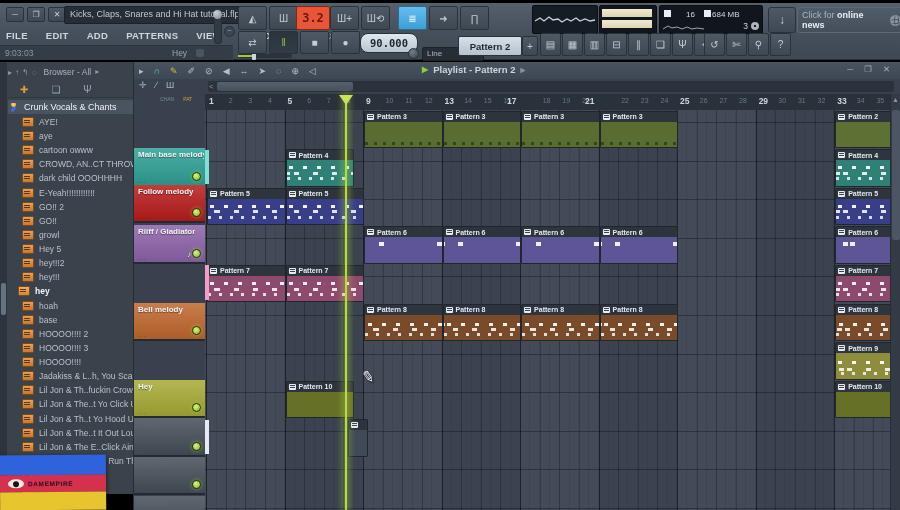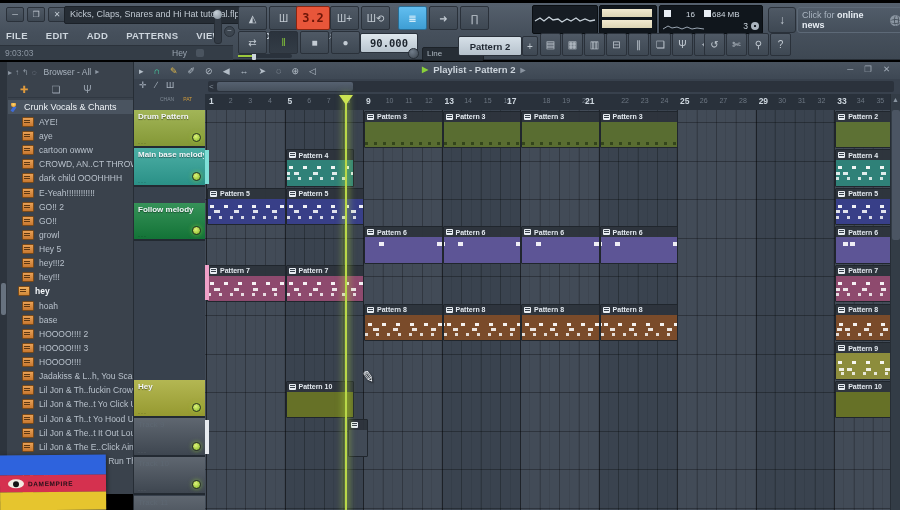--- a/index.html
+++ b/index.html
@@ -27,21 +27,21 @@
     color:#c4ccd4;cursor:pointer;}
   .tbtn .g{pointer-events:none;}
   .tbtn.active{background:linear-gradient(#62bef0,#3e9ed4);color:#f2fafe;border-color:#2a6d94;}
   .iconrow{position:absolute;display:flex;gap:2px;}
   .iconrow .tbtn{width:27px;height:22px;font-size:10px;}
   .row2 .tbtn{height:21px;}
   .lcd-orange{position:absolute;left:296px;top:6px;width:32px;height:22px;background:#e8563a;
     border:1px solid #8a2510;border-radius:2px;color:#6e1608;font-weight:bold;
     font-family:"DejaVu Sans Mono",monospace;font-size:12px;display:flex;align-items:center;justify-content:center;}
   .lcd-bpm{position:absolute;left:360px;top:33px;width:56px;height:18px;background:linear-gradient(#dfe8ee,#b9c5cf);
-    border:1px solid #2a323c;border-radius:2px;color:#1d252e;font-weight:bold;
+    border:1px solid #2a323c;border-radius:8px;color:#1d252e;font-weight:bold;
     font-family:"DejaVu Sans Mono",monospace;font-size:10.5px;display:flex;align-items:center;justify-content:center;}
   .tbtn.pressed{background:linear-gradient(#2b333d,#333c46);}
   .linesel{position:absolute;left:422px;top:47px;width:52px;height:12px;background:#262d35;
     border:1px solid #1c2228;border-radius:2px;color:#aeb8c2;font-size:8px;line-height:11px;padding:0 4px;
     display:flex;justify-content:space-between;cursor:pointer;}
   .knob{position:absolute;left:408px;top:48px;width:9px;height:9px;border-radius:50%;
     background:radial-gradient(circle at 35% 30%,#717d8a,#3c454f);border:1px solid #272e36;}
   .vslider{position:absolute;left:214px;top:8px;width:6px;height:34px;background:#323a44;border-radius:3px;border:1px solid #272e36;}
   .vslider .kn{position:absolute;left:-2px;top:1px;width:9px;height:9px;border-radius:50%;
     background:radial-gradient(circle at 35% 30%,#c7d0d8,#7c8792);}
@@ -530,35 +530,42 @@
       </div>
     <div class="hsb">
       <span class="arrow">&lt;</span>
       <span class="handle"></span>
     </div>
     <div class="minilabels">
         <span>CHAN</span>
         <span>PAT</span>
       </div>
     <div class="theads">
-        <div class="thead" style="top: 0px; height: 36.6px; background: rgb(147, 169, 60);">
-          <span class="ov"></span>
-          <span class="nm">Drum Pattern</span>
-          <span class="dots">...</span>
-          <span class="led"></span>
-        </div>
         <div class="thead" style="top: 38.6px; height: 36.6px; background: rgb(47, 161, 150);">
           <span class="ov"></span>
           <span class="nm">Main base melody</span>
           <span class="dots">...</span>
           <span class="led"></span>
         </div>
-        <div class="thead" style="top: 93px; height: 36.6px; background: #15803d;">
+        <div class="thead" style="top: 75px; height: 36.6px; background: #b91c1c;">
           <span class="ov"></span>
           <span class="nm">Follow melody</span>
+          <span class="dots">...</span>
+          <span class="led"></span>
+        </div>
+        <div class="thead" style="top: 115.8px; height: 36.6px; background: rgb(141, 99, 169);">
+          <span class="ov"></span>
+          <span class="nm">Riiff / Gladiator</span>
+          <span class="dots">...</span>
+          <span class="noteico">♪</span>
+          <span class="led"></span>
+        </div>
+        <div class="thead" style="top: 193px; height: 36.6px; background: rgb(192, 104, 46);">
+          <span class="ov"></span>
+          <span class="nm">Bell melody</span>
           <span class="dots">...</span>
           <span class="led"></span>
         </div>
         <div class="thead" style="top: 270.2px; height: 36.6px; background: rgb(167, 171, 54);">
           <span class="ov"></span>
           <span class="nm">Hey</span>
           <span class="dots">...</span>
           <span class="led"></span>
         </div>
         <div class="thead dim" style="top: 308.8px; height: 36.6px; background: rgb(69, 78, 89);">

